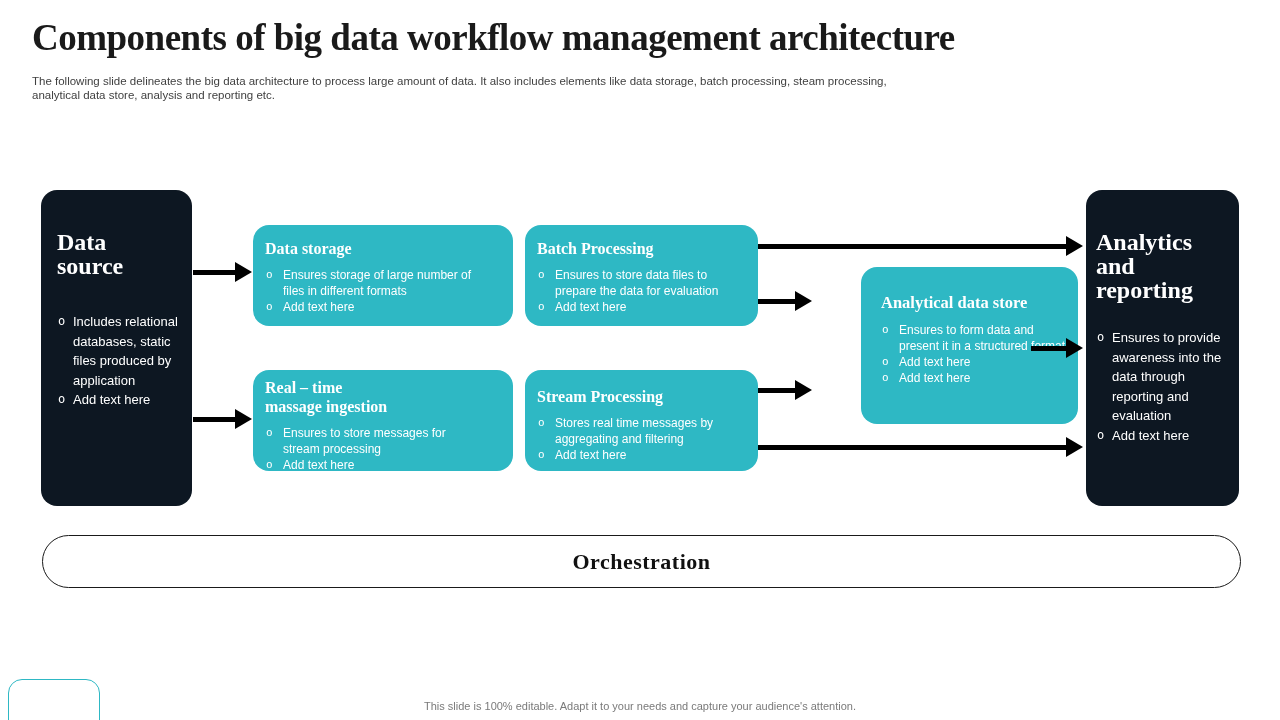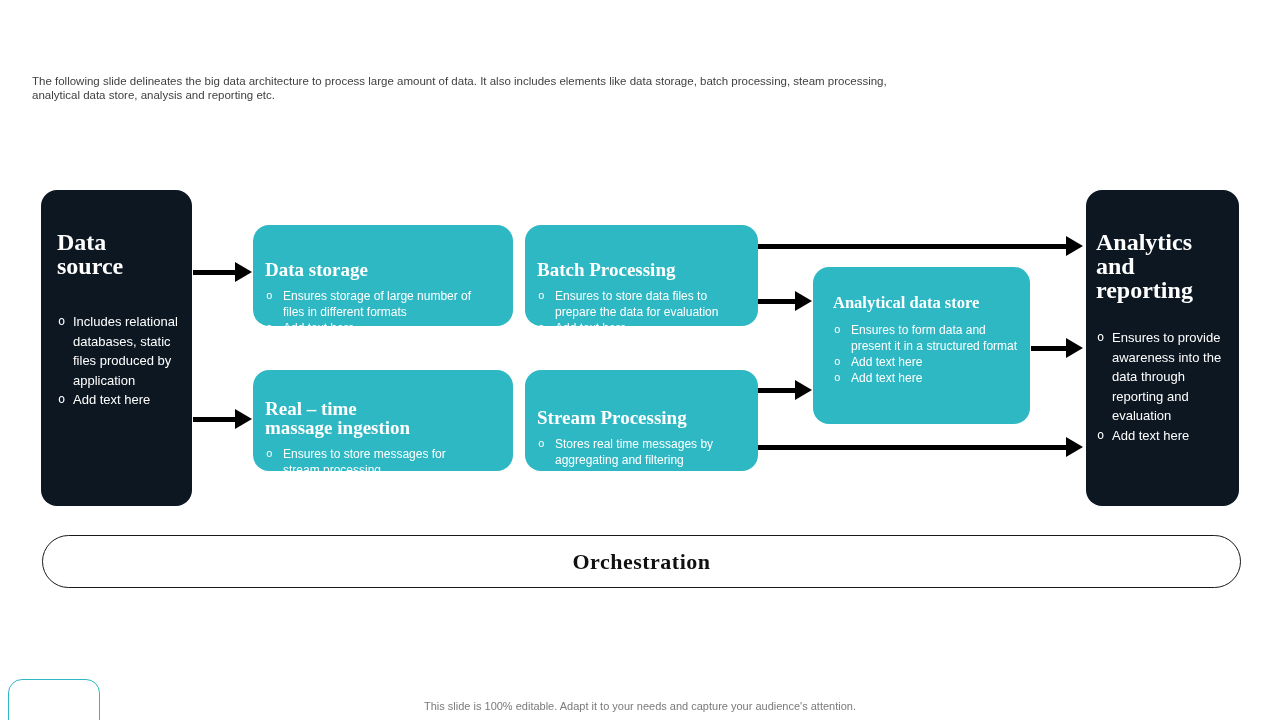--- a/index.html
+++ b/index.html
@@ -28,22 +28,22 @@
   .node.dark{background:var(--dark);}
   .node.teal{background:var(--teal);}
   .node h3{
     font-family:"Liberation Serif",serif;font-weight:700;
     white-space:pre-line;color:#ffffff;
   }
   .side-box{padding:40px 14px 0 16px;}
   .side-box h3{font-size:24px;line-height:24px;margin-bottom:34px;}
   .side-box.analytics h3{margin-bottom:26px;}
   .small-box{padding:14px 10px 0 12px;}
-  .small-box h3{font-size:19px;line-height:19px;margin-bottom:9px;margin-top:21px;}
-  .mid-box{padding:26px 12px 0 20px;}
+  .small-box h3{font-size:16px;line-height:19px;margin-bottom:9px;}
+  .mid-box{padding:26px 12px 0 20px;margin-left:48px;}
   .mid-box h3{font-size:16.5px;line-height:19px;margin-bottom:10px;}
   ul.blist{list-style:none;}
   ul.blist li{display:flex;align-items:flex-start;}
   ul.blist .m{
     font-family:"DejaVu Sans Mono",monospace;flex:0 0 17px;
     text-align:left;padding-left:1px;
   }
   .side-box ul.blist li{font-size:13px;line-height:19.5px;}
   .small-box ul.blist li{font-size:12px;line-height:16px;}
   .small-box ul.blist .t{max-width:192px;}
@@ -78,20 +78,21 @@
   .footer{
     position:absolute;left:0;top:700px;width:1280px;text-align:center;
     font-size:11px;color:#7a7a7a;
   }
 </style>
 </head>
 <body>
 
 <div class="stage">
 
+  <h1 class="title">Components of big data workflow management architecture</h1>
   <p class="subtitle">The following slide delineates the big data architecture to process large amount of data. It also includes elements like data storage, batch processing, steam processing, analytical data store, analysis and reporting etc.</p>
 
   <div class="node dark side-box" style="left:41px;top:190px;width:151px;height:316px;">
     <h3>Data source</h3>
     <ul class="blist">
       <li>
           <span class="m">o</span>
           <span class="t">Includes relational databases, static files produced by application</span>
         </li>
       <li>

